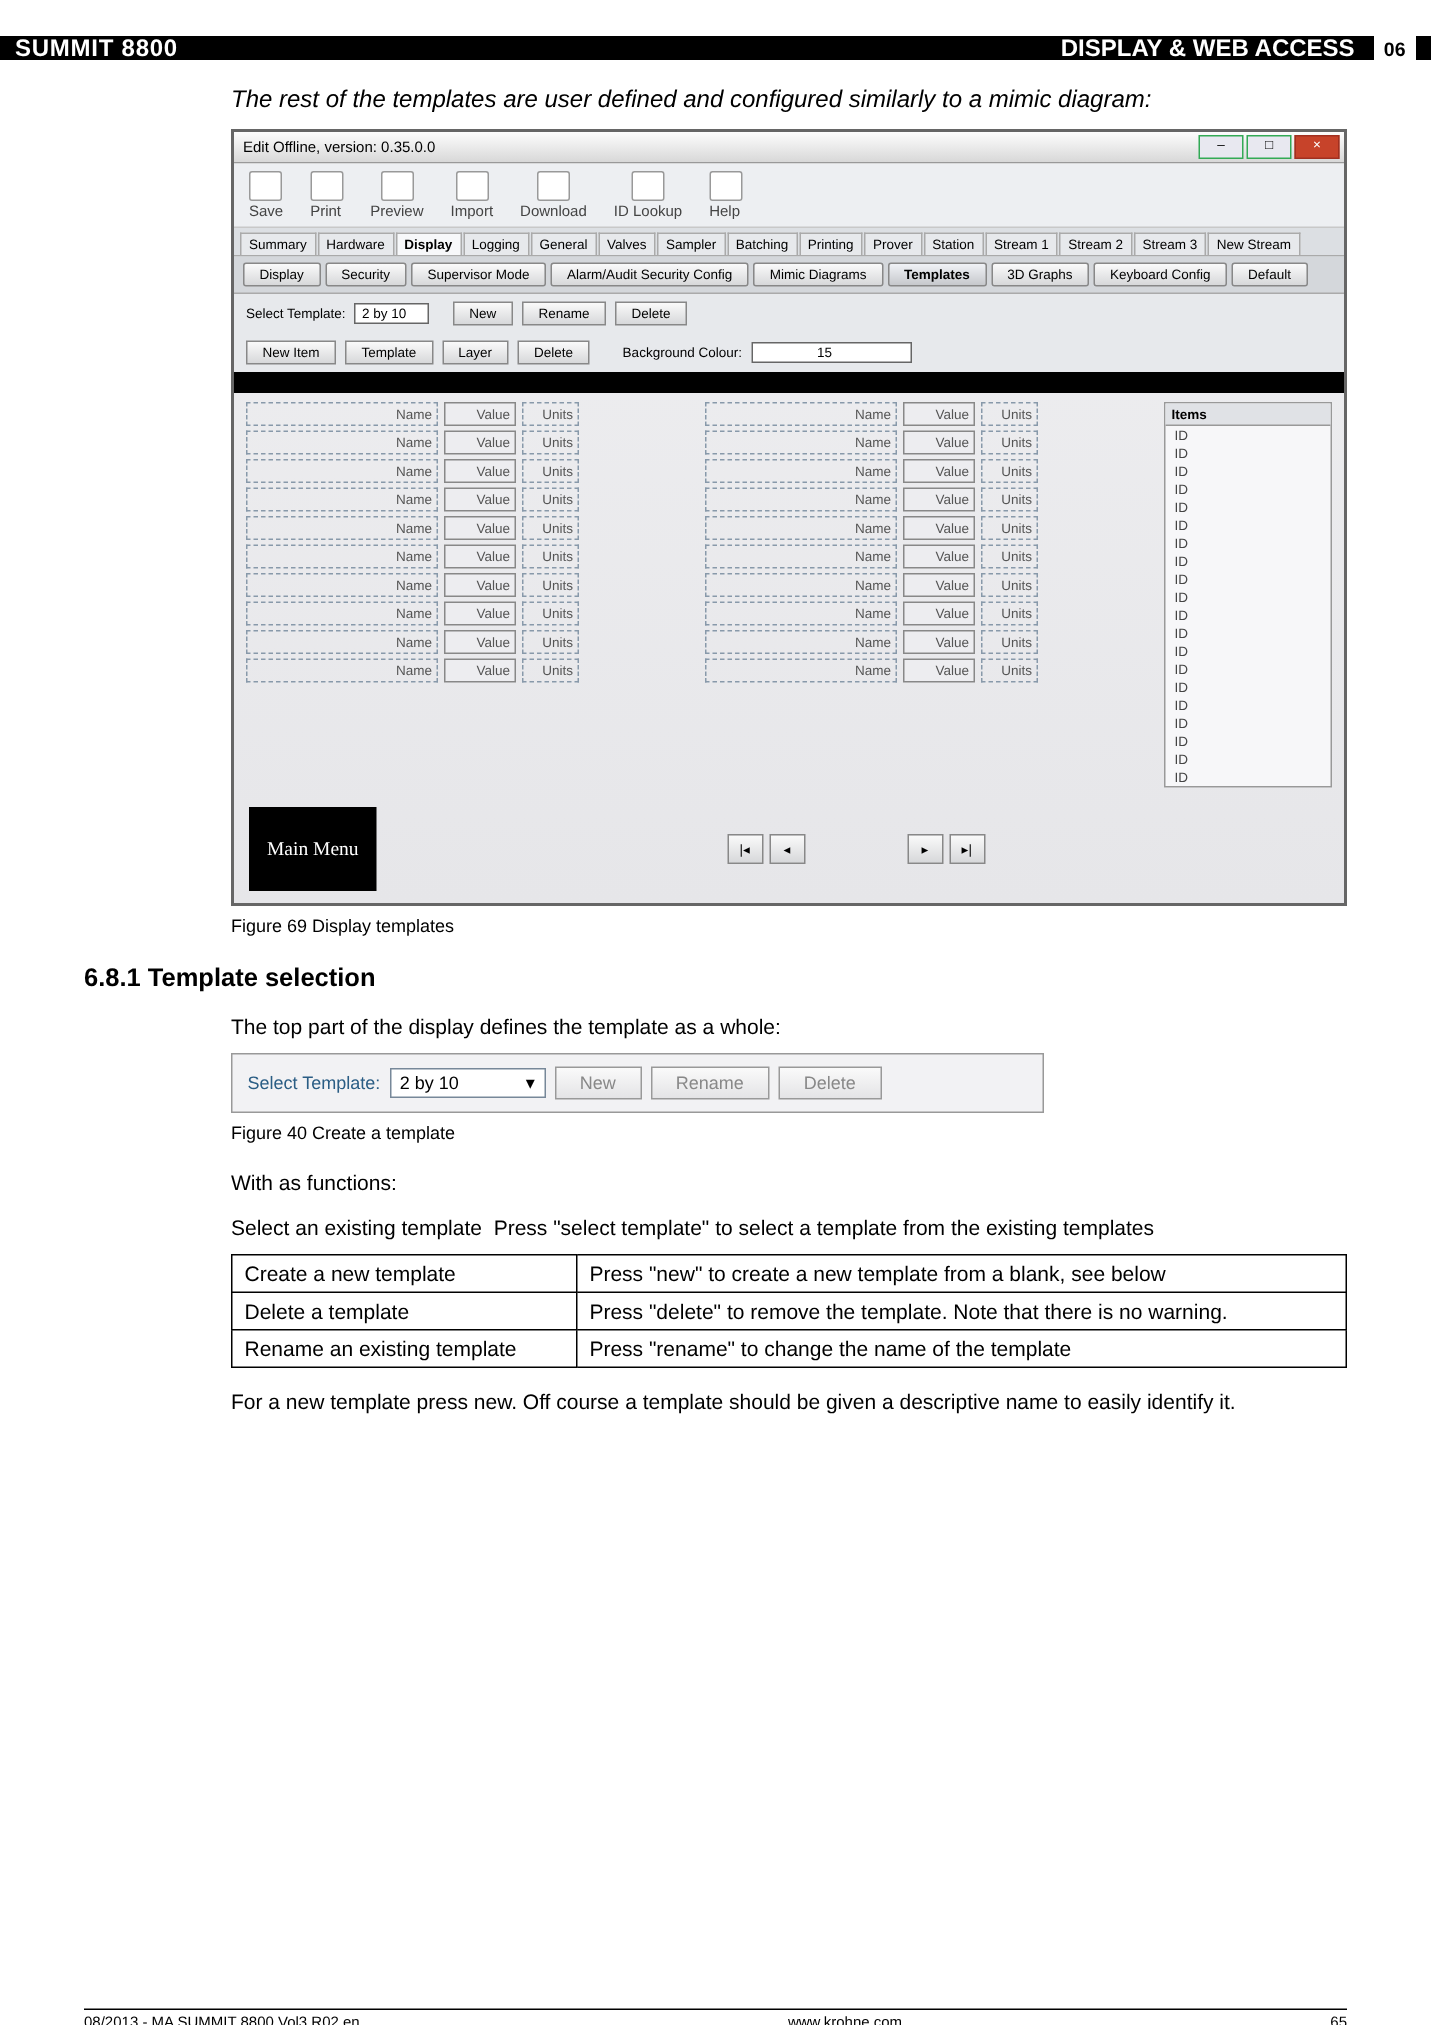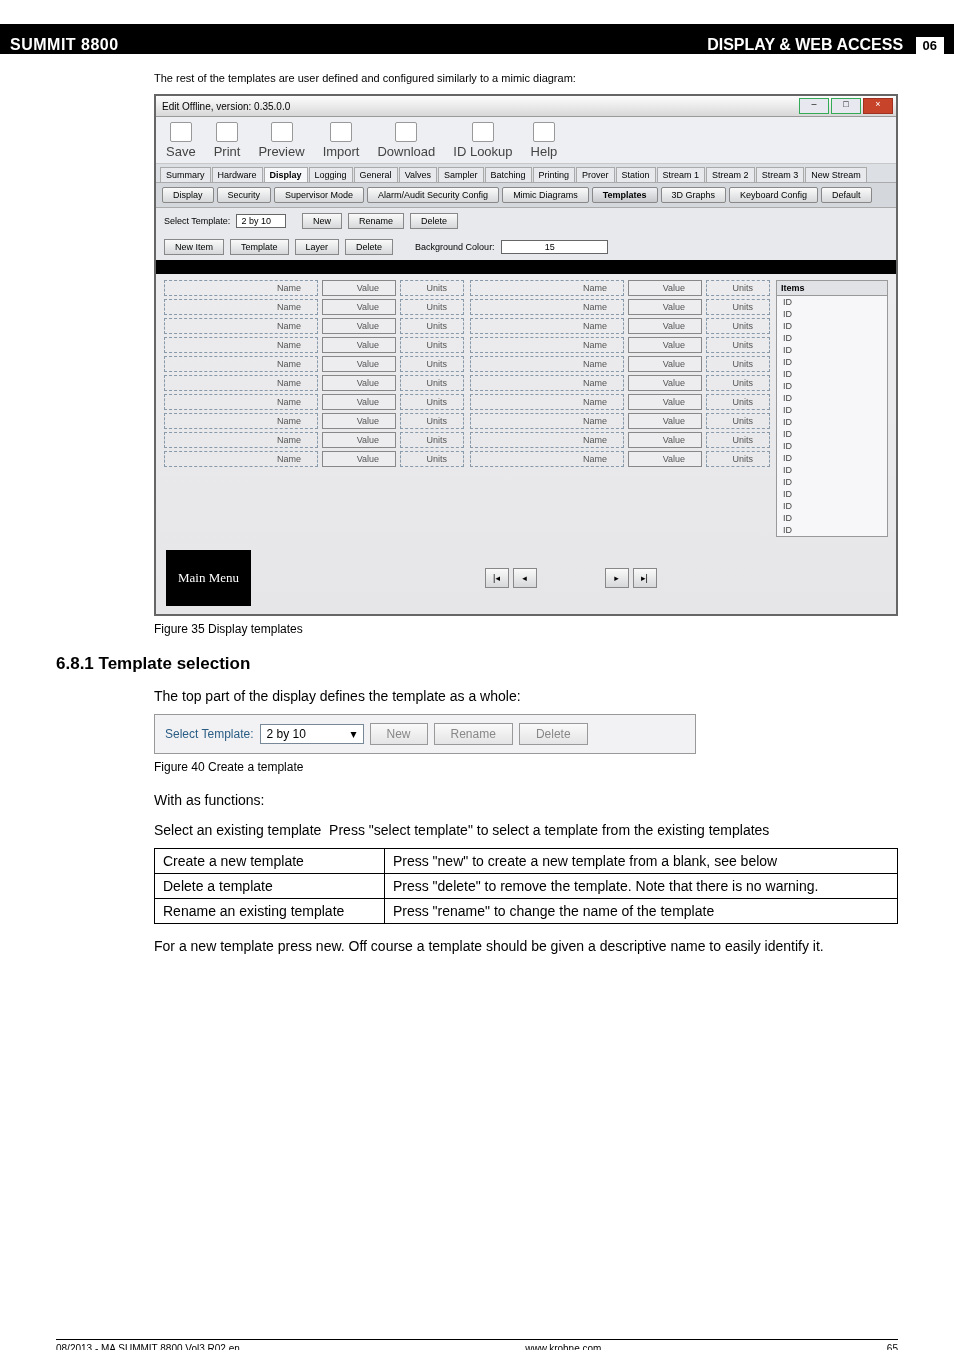--- a/index.html
+++ b/index.html
@@ -1,44 +1,44 @@
 <!DOCTYPE html>
 <html><head>
 <meta charset="utf-8">
 <style>
   body { margin:0; font-family:Arial,Helvetica,sans-serif; background:#fff; color:#000; }
   .page { width:954px; min-height:1350px; margin:0 auto; background:#fff; position:relative; box-sizing:border-box; padding:0 56px 40px 56px; }
-  .header-bar { background:#000; color:#fff; height:30px; display:flex; align-items:flex-end; justify-content:space-between; padding:0 10px; margin:24px -56px 18px -56px; }
+  .header-bar { background:#000; color:#fff; height:16px; display:flex; align-items:flex-start; justify-content:space-between; padding:0 10px; margin:24px -56px 18px -56px; }
   .header-bar .left { font-family:Arial; font-weight:bold; font-size:16px; letter-spacing:.5px; }
   .header-bar .right { font-family:Arial; font-weight:bold; font-size:16px;margin-left:28px; }
   .header-bar .right .pgnum { display:inline-block; background:#fff; color:#000; padding:1px 7px; margin-left:8px; font-size:13px; }
-  .intro-text { font-size:11px; margin-bottom:10px; padding-left:98px;}
+  .intro-text { font-size:16px; margin-bottom:10px; padding-left:98px;font-style:italic;}
   .app-screenshot { border:2px solid #666; margin-bottom:6px; margin-left:98px; background:linear-gradient(#efeff1,#e6e6e9); width:740px; font-size:10px; }
   .titlebar { height:20px; background:linear-gradient(#fdfdfd,#d8d8d8); display:flex; align-items:center; padding-left:6px; border-bottom:1px solid #999; font-size:10px; }
   .titlebar .winbtns { margin-left:auto; display:flex; gap:2px; padding-right:3px; }
   .titlebar .winbtns span { width:28px; height:14px; border:1px solid #3a5; background:#e8e8f0; display:inline-block; font-size:9px; text-align:center; }
   .titlebar .winbtns .close { background:#c7432a; color:#fff; border-color:#a03020; }
   .toolbar { display:flex; gap:18px; padding:5px 10px 4px 10px; background:#edeff2; border-bottom:1px solid #c8c8c8; }
-  .tbtn { text-align:left; font-size:13px; color:#444; }
+  .tbtn { text-align:left; font-size:10px; color:#444; }
   .tbtn .ic { width:20px; height:18px; margin:0 auto 2px auto; border:1px solid #999; background:#fff; border-radius:2px; }
   .tabs-row { display:flex; padding:3px 4px 0 4px; background:#dcdfe3; gap:1px; font-size:9px; border-bottom:1px solid #aaa; flex-wrap:wrap;}
   .tabs-row .tab { padding:2px 5px; border:1px solid #aaa; border-bottom:none; background:#e7e9ec; }
   .tabs-row .tab.active { background:#f7f8fa; font-weight:bold; }
   .btnrow { display:flex; gap:3px; padding:4px 6px; background:#d4d7db; font-size:9px; border-bottom:1px solid #aaa; flex-wrap:wrap;}
   .btn3d { border:1px solid #888; padding:2px 10px; background:linear-gradient(#fafafa,#d7d8da); border-radius:2px; }
   .btn3d.active { background:linear-gradient(#f0f2f6,#c6c8cc); font-weight:bold; }
   .ctrlrow { display:flex; align-items:center; gap:6px; padding:5px 8px; background:#e7e9ec; font-size:9px; }
   .ctrlrow .sel { border:1px solid #666; background:#fff; padding:1px 14px 1px 4px; }
   .ctrlrow .sel.small { width:48px; display:inline-block;padding-left:43px; }
   .ctrlrow .btn { border:1px solid #888; padding:2px 10px; background:linear-gradient(#fafafa,#d7d8da); }
   .black-strip { background:#000; height:14px; }
   .data-area { display:flex; padding:6px 8px 10px 8px; gap:6px; }
   .grid-block { flex:1; }
   .grid-row { display:flex; gap:4px; margin-bottom:3px; align-items:center; }
-  .grid-row .cell { border:1px dashed #89a; height:14px; font-size:9px; display:flex; align-items:center; justify-content:flex-end; padding:0 16px; color:#555; }
+  .grid-row .cell { border:1px dashed #89a; height:14px; font-size:9px; display:flex; align-items:center; justify-content:flex-end; padding:0 3px; color:#555; }
   .grid-row .name { width:120px; }
   .grid-row .value { width:40px; border-style:solid; border-color:#888; background:#ededf0; }
   .grid-row .units { width:30px; }
   .items-col { width:110px; border:1px solid #999; background:#f7f7f9; font-size:9px; }
   .items-col .hdr { padding:2px 4px; font-weight:bold; border-bottom:1px solid #999; background:#e0e2e6;}
   .items-col .idline { padding:1px 6px; color:#444; }
   .nav-bar { display:flex; align-items:center; gap:4px; padding:3px 10px 8px 10px; }
   .nav-bar .main { background:#000; color:#fff; font-size:13px; padding:20px 12px; font-family:'Comic Sans MS',cursive; }
   .nav-bar .navbtn { width:22px; height:18px; border:1px solid #888; background:linear-gradient(#fafafa,#d7d8da); display:flex; align-items:center; justify-content:center; font-size:9px; }
   .nav-bar .spacer { flex:1; }
@@ -273,21 +273,21 @@
       <span class="spacer"></span>
       <span class="navbtn">|◂</span>
       <span class="navbtn">◂</span>
       <span style="width:60px"></span>
       <span class="navbtn">▸</span>
       <span class="navbtn">▸|</span>
       <span class="spacer"></span>
     </div>
   </div>
 
-  <div class="figcap">Figure 35    Display templates</div>
+  <div class="figcap">Figure 69    Display templates</div>
 
   <h2 class="section">6.8.1 Template selection</h2>
 
   <p class="bodytext">The top part of the display defines the template as a whole:</p>
 
   <div class="mini-screenshot">
     <span class="lbl">Select Template:</span>
     <span class="sel">
       <span>2 by 10</span>
         <span>▾</span>

